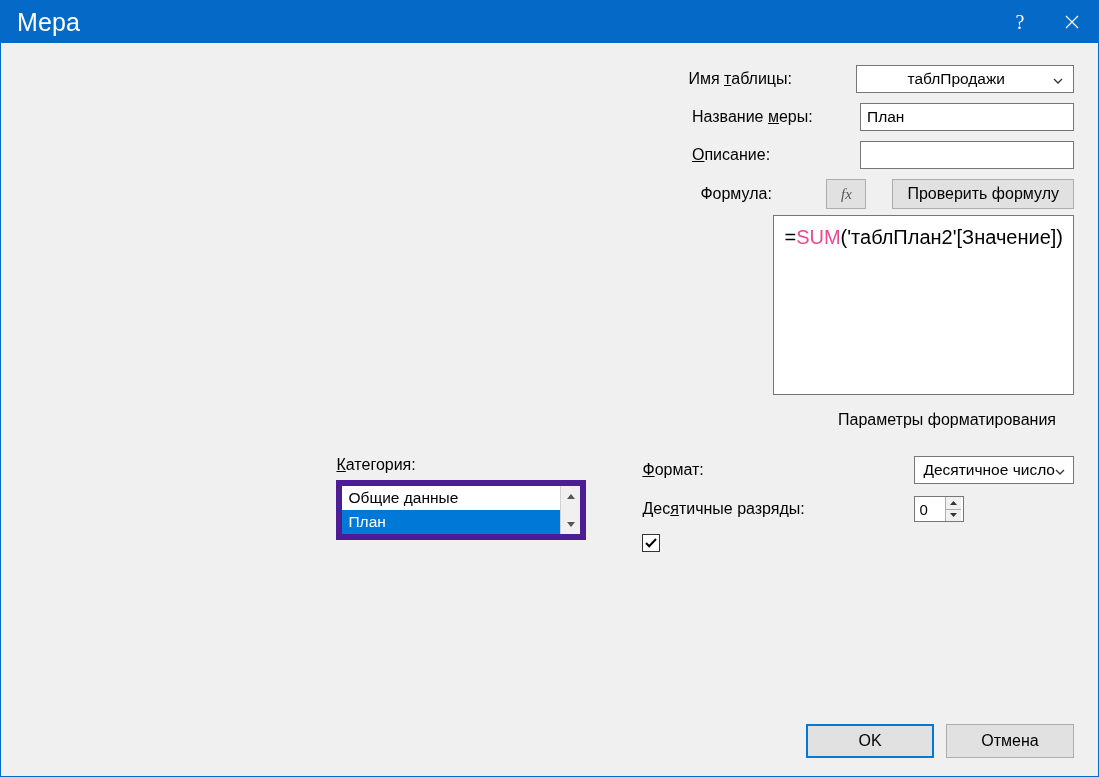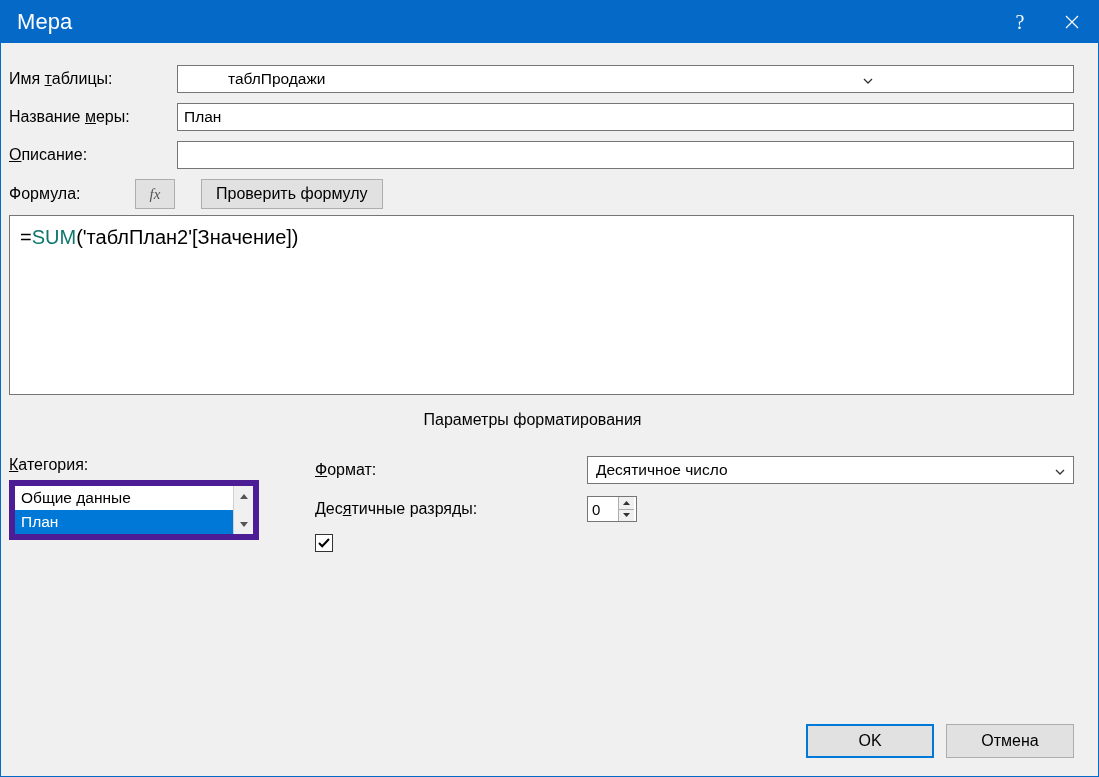--- a/index.html
+++ b/index.html
@@ -1,23 +1,23 @@
 <!DOCTYPE html>
 <html><head>
   <meta charset="utf-8">
   <style>
     * { box-sizing: border-box; margin: 0; padding: 0; }
     html, body { width: 1099px; height: 777px; font-family: "Segoe UI", Tahoma, sans-serif; font-size: 14.5px; background: #fff; overflow: hidden; }
     .window { width: 1099px; height: 777px; border: 1px solid #0569c8; display: flex; flex-direction: column; background: #f0f0f0; }
     .titlebar { height: 42px; background: #0569c8; display: flex; align-items: center; color: #fff; padding-left: 16px; }
-    .titlebar .title { font-size: 22px; flex: 1; }
+    .titlebar .title { font-size: 25px; flex: 1; }
     .titlebar .btn { width: 52px; height: 42px; display: flex; align-items: center; justify-content: center; font-size: 18px; }
     .titlebar .btn.help { font-size: 20px; font-family: "Segoe UI Light", "Segoe UI"; }
     .titlebar .btn.close svg { width: 14px; height: 14px; stroke: #fff; stroke-width: 1.2; fill: none; }
-    .body { flex: 1; padding: 22px 24px 18px 8px; display: flex; flex-direction: column; gap: 0; position: relative; }
+    .body { flex: 1; padding: 22px 24px 18px 8px; display: flex; flex-direction: column; gap: 0; position: relative; align-items: flex-end; }
 
     .form-row { display: flex; align-items: center; margin-bottom: 10px; }
     .form-row .label { width: 168px; font-size: 16px; color: #000; }
     .form-row .label .acc { text-decoration: underline; }
     .form-row .field { flex: 1; }
     .form-row input[type=text], .selectbox {
       width: 100%; height: 28px; border: 1px solid #767676; background: #fff; padding: 0 6px;
       font-size: 15.5px; font-family: inherit;
     }
     .selectbox { position: relative; display: flex; align-items: center; }
@@ -25,21 +25,21 @@
     .selectbox .caret { width: 18px; text-align: center; color: #333; }
     .selectbox .caret svg { width: 10px; height: 6px; }
 
     .formula-row { display: flex; align-items: center; margin-bottom: 6px; gap: 12px; }
     .formula-row .label { width: 114px; font-size: 16px; }
     .fx-btn { width: 40px; height: 30px; border: 1px solid #adadad; background: #e1e1e1; display: flex; align-items: center; justify-content: center; font-style: italic; font-family: "Times New Roman", serif; font-size: 15px; color: #555; margin-right: 14px; }
     .check-btn { height: 30px; padding: 0 14px; border: 1px solid #adadad; background: #e1e1e1; font-size: 16px; font-family: inherit; display: flex; align-items: center; }
 
     .formula-editor { border: 1px solid #767676; background: #fff; height: 180px; padding: 8px 10px; font-size: 20px; font-family: "Segoe UI", Arial, sans-serif; line-height: 1.3; margin-bottom: 16px; color: #000; }
     .formula-editor .eq { color: #000; }
-    .formula-editor .fn { color: #0f766e; }
+    .formula-editor .fn { color: #ec4899; }
 
     .section-title-row { display: flex; align-items: center; margin-bottom: 26px; flex-direction: column; }
     .section-title { font-size: 16px; color: #000; padding-right: 18px; }
     .section-hr { flex: 1; height: 0; border-top: 1px solid #a0a0a0; box-shadow: 0 1px 0 #fff; margin-left: 30px; }
 
     .format-area { display: flex; gap: 50px; }
     .left-col { width: 256px; }
     .right-col { flex: 1; }
 
     .cat-label { font-size: 16px; margin-bottom: 6px; display: block; }

